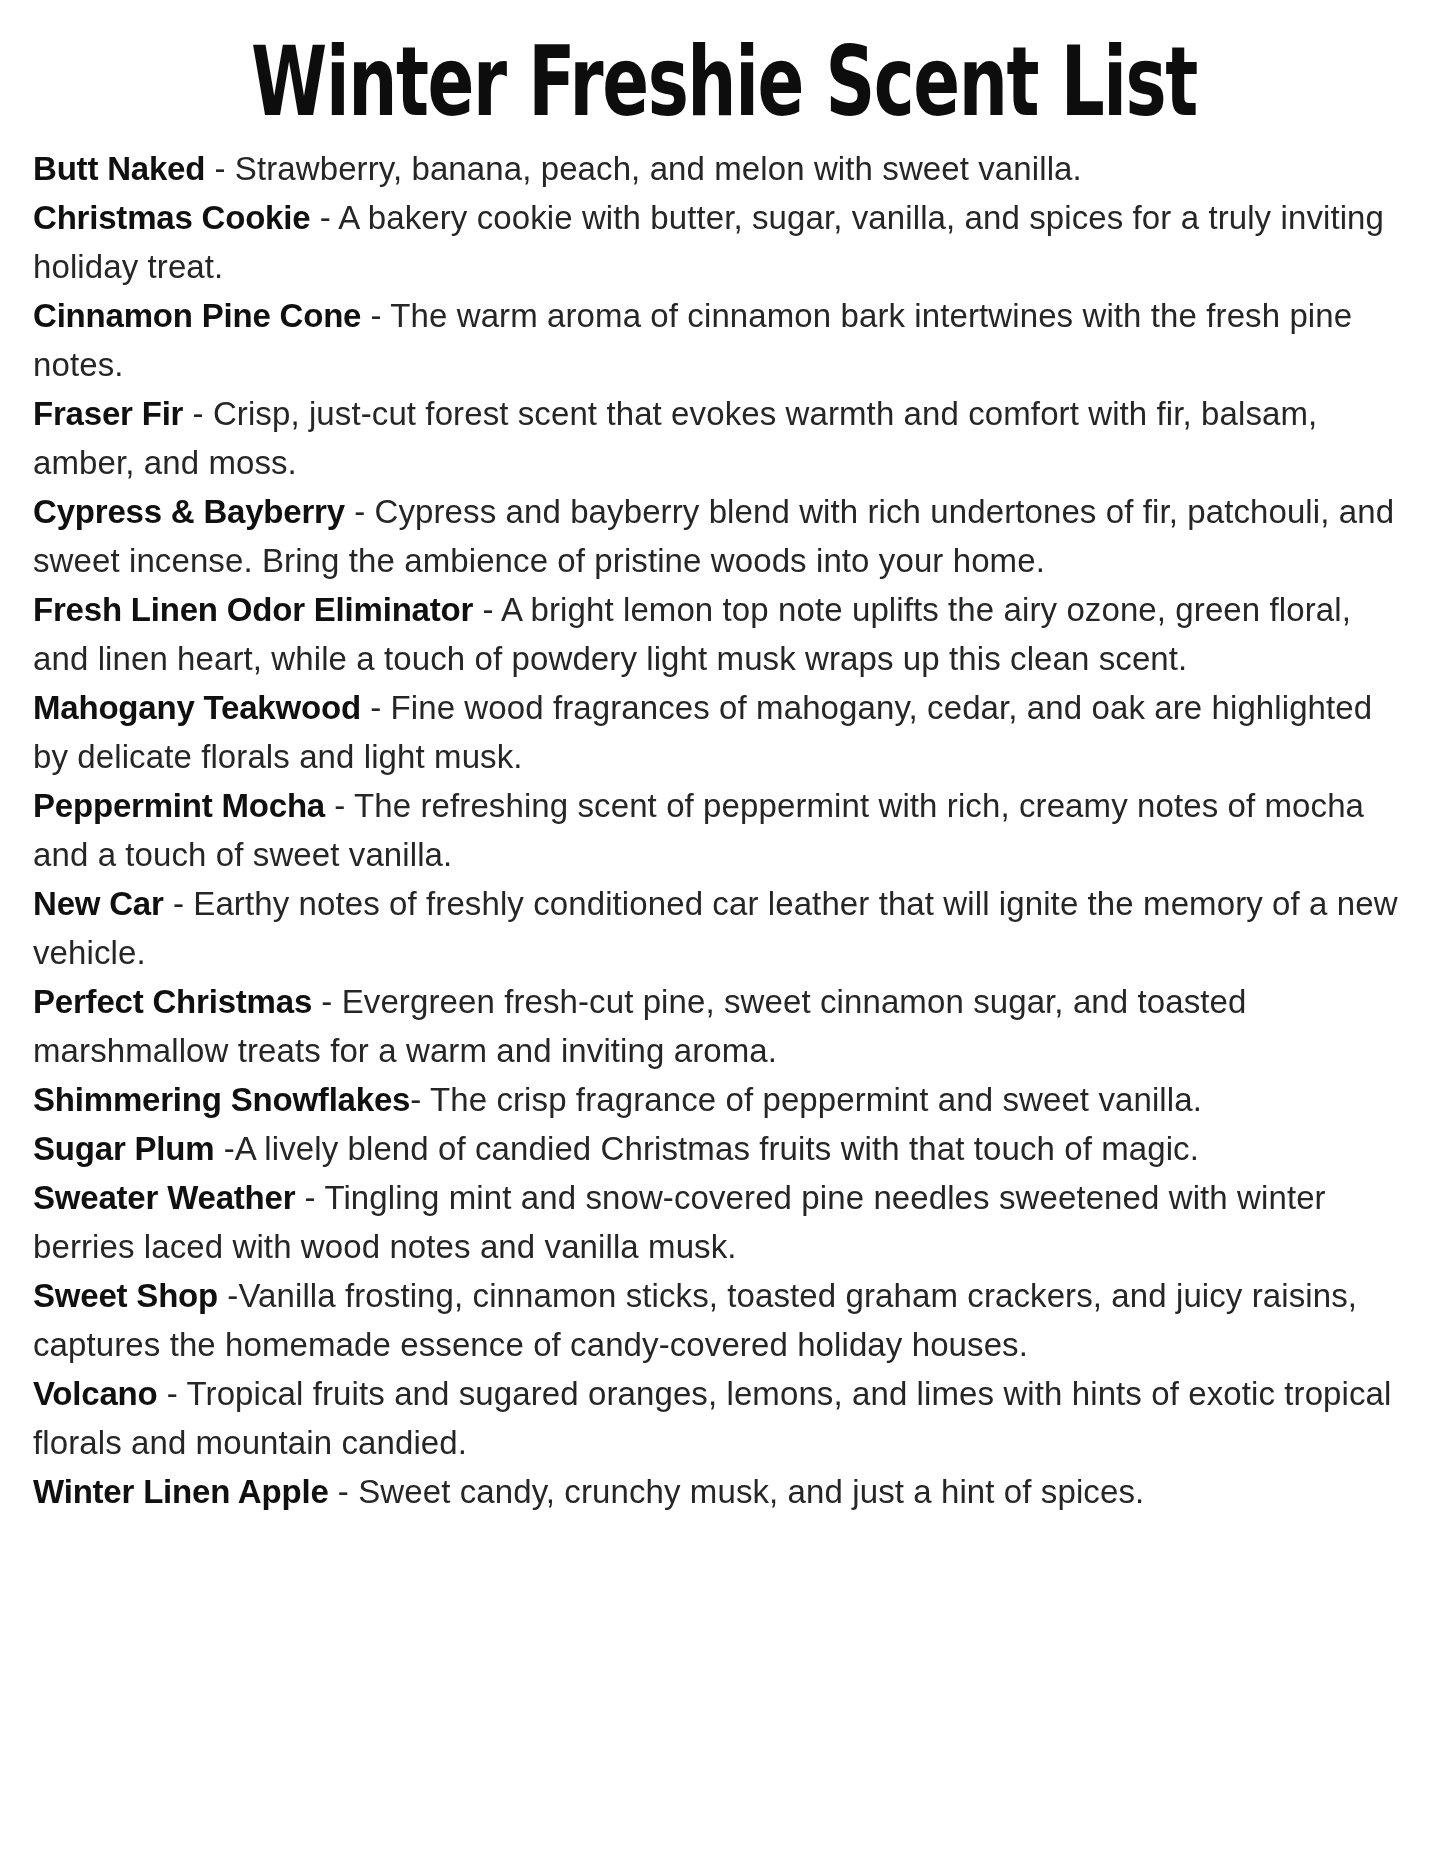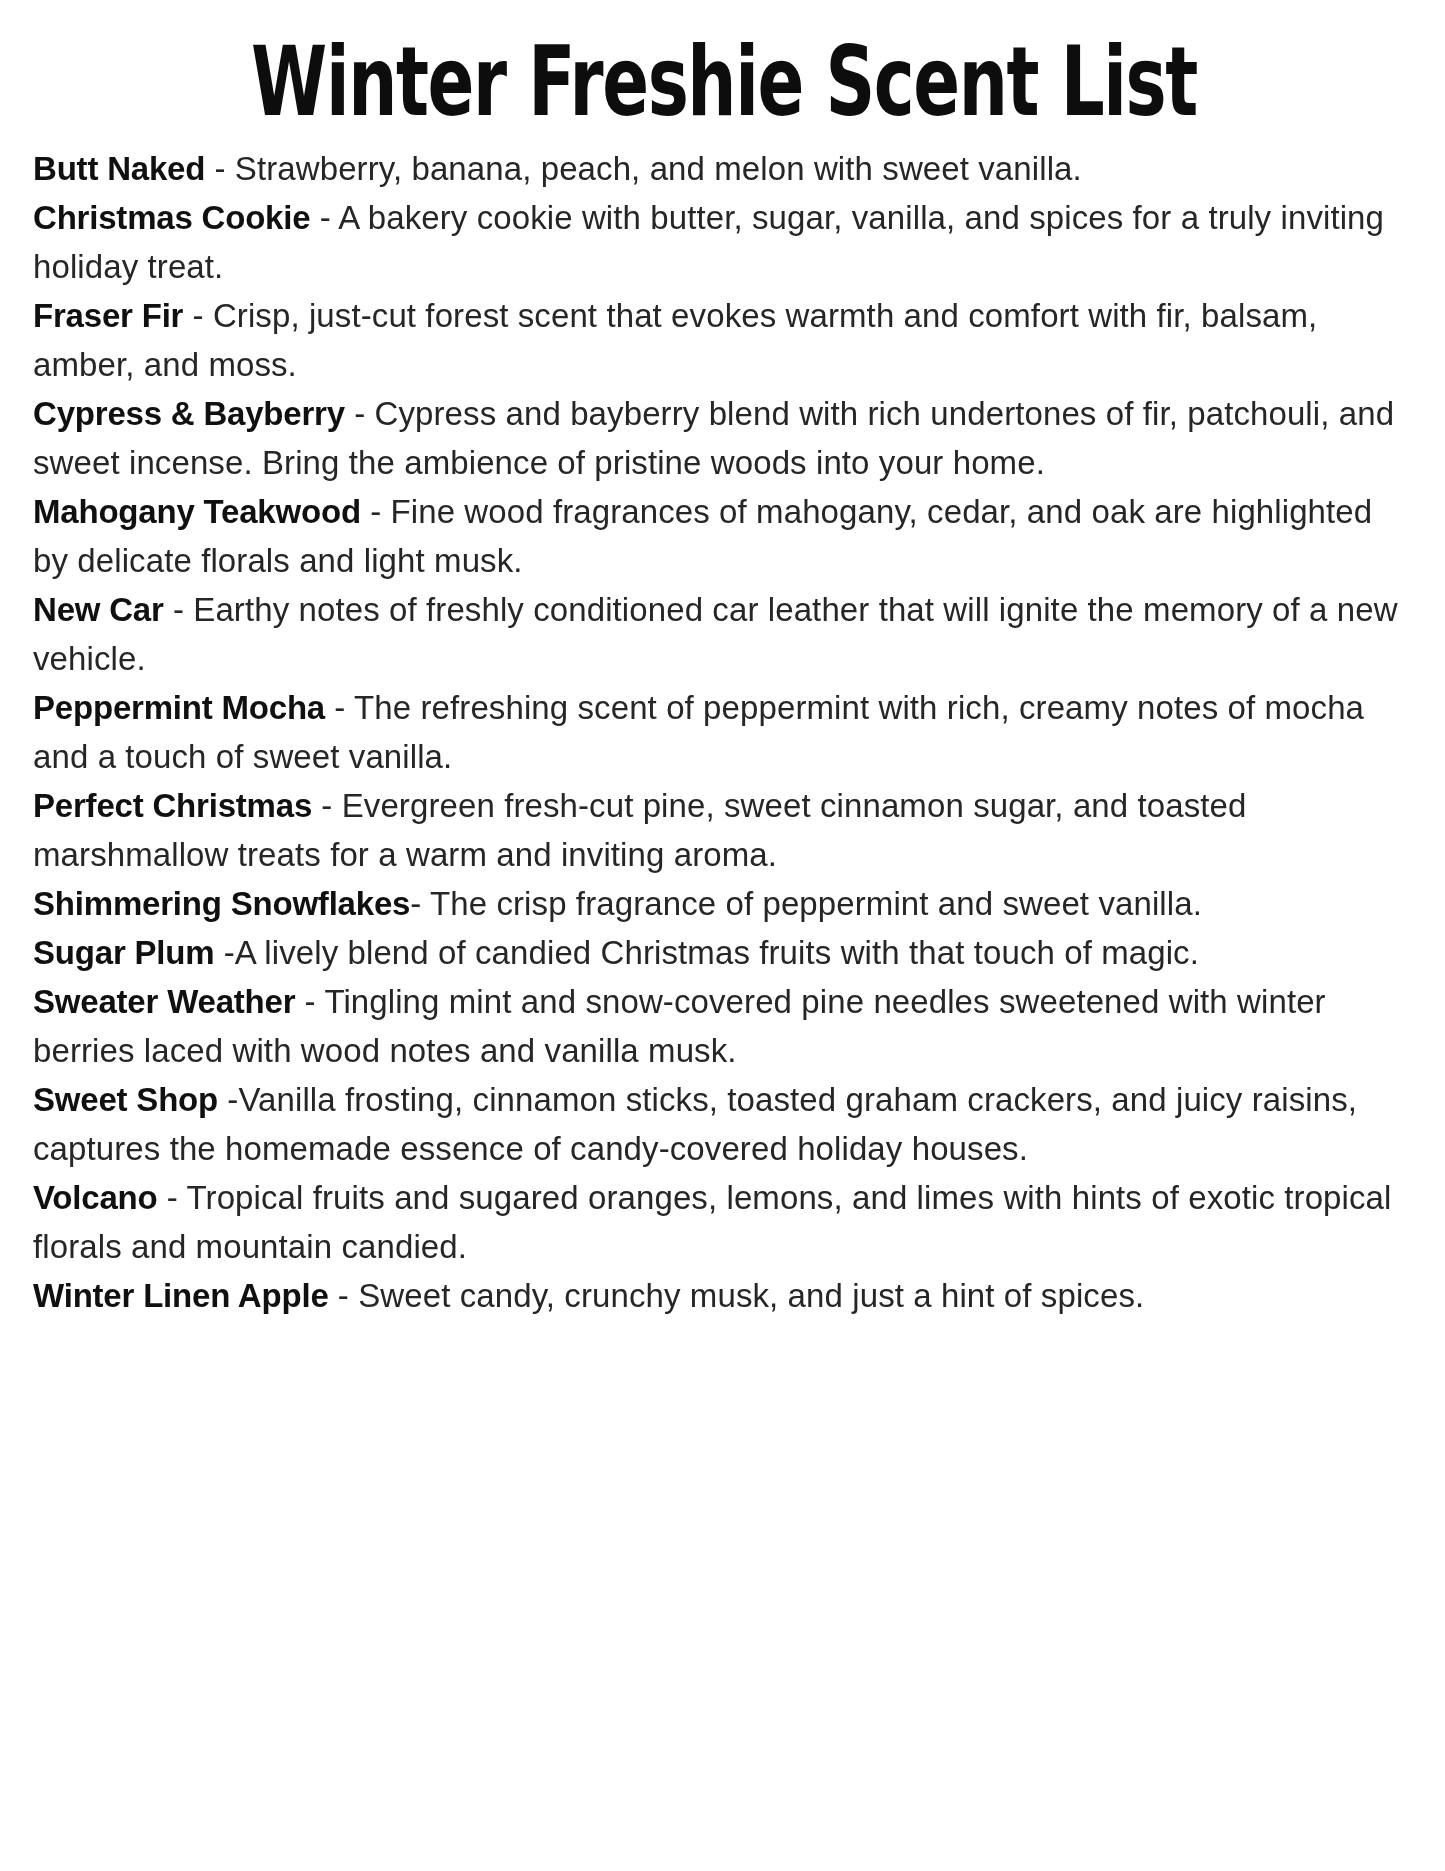--- a/index.html
+++ b/index.html
@@ -52,31 +52,33 @@
 </head>
 <body>
 
 <main class="page">
   <h1 class="title">Winter Freshie Scent List</h1>
   <section class="scent-list" id="scent-list">
   <p class="scent"><strong class="scent-name">Butt Naked</strong><span class="scent-sep"> - </span><span class="scent-desc">Strawberry, banana, peach, and melon with sweet vanilla.</span></p>
 
   <p class="scent"><strong class="scent-name">Christmas Cookie</strong><span class="scent-sep"> - </span><span class="scent-desc">A bakery cookie with butter, sugar, vanilla, and spices for a truly inviting holiday treat.</span></p>
 
+  <p class="scent"><strong class="scent-name">Cinnamon Pine Cone</strong><span class="scent-sep"> - </span><span class="scent-desc">The warm aroma of cinnamon bark intertwines with the fresh pine notes.</span></p>
 
   <p class="scent"><strong class="scent-name">Fraser Fir</strong><span class="scent-sep"> - </span><span class="scent-desc">Crisp, just-cut forest scent that evokes warmth and comfort with fir, balsam, amber, and moss.</span></p>
 
   <p class="scent"><strong class="scent-name">Cypress &amp; Bayberry</strong><span class="scent-sep"> - </span><span class="scent-desc">Cypress and bayberry blend with rich undertones of fir, patchouli, and sweet incense. Bring the ambience of pristine woods into your home.</span></p>
 
+  <p class="scent"><strong class="scent-name">Fresh Linen Odor Eliminator</strong><span class="scent-sep"> - </span><span class="scent-desc">A bright lemon top note uplifts the airy ozone, green floral, and linen heart, while a touch of powdery light musk wraps up this clean scent.</span></p>
 
   <p class="scent"><strong class="scent-name">Mahogany Teakwood</strong><span class="scent-sep"> - </span><span class="scent-desc">Fine wood fragrances of mahogany, cedar, and oak are highlighted by delicate florals and light musk.</span></p>
 
+  <p class="scent"><strong class="scent-name">Peppermint Mocha</strong><span class="scent-sep"> - </span><span class="scent-desc">The refreshing scent of peppermint with rich, creamy notes of mocha and a touch of sweet vanilla.</span></p>
+
   <p class="scent"><strong class="scent-name">New Car</strong><span class="scent-sep"> - </span><span class="scent-desc">Earthy notes of freshly conditioned car leather that will ignite the memory of a new vehicle.</span></p>
-
-  <p class="scent"><strong class="scent-name">Peppermint Mocha</strong><span class="scent-sep"> - </span><span class="scent-desc">The refreshing scent of peppermint with rich, creamy notes of mocha and a touch of sweet vanilla.</span></p>
 
   <p class="scent"><strong class="scent-name">Perfect Christmas</strong><span class="scent-sep"> - </span><span class="scent-desc">Evergreen fresh-cut pine, sweet cinnamon sugar, and toasted marshmallow treats for a warm and inviting aroma.</span></p>
 
   <p class="scent"><strong class="scent-name">Shimmering Snowflakes</strong><span class="scent-sep">- </span><span class="scent-desc">The crisp fragrance of peppermint and sweet vanilla.</span></p>
 
   <p class="scent"><strong class="scent-name">Sugar Plum</strong><span class="scent-sep"> -</span><span class="scent-desc">A lively blend of candied Christmas fruits with that touch of magic.</span></p>
 
   <p class="scent"><strong class="scent-name">Sweater Weather</strong><span class="scent-sep"> - </span><span class="scent-desc">Tingling mint and snow-covered pine needles sweetened with winter berries laced with wood notes and vanilla musk.</span></p>
 
   <p class="scent"><strong class="scent-name">Sweet Shop</strong><span class="scent-sep"> -</span><span class="scent-desc">Vanilla frosting, cinnamon sticks, toasted graham crackers, and juicy raisins, captures the homemade essence of candy-covered holiday houses.</span></p>

